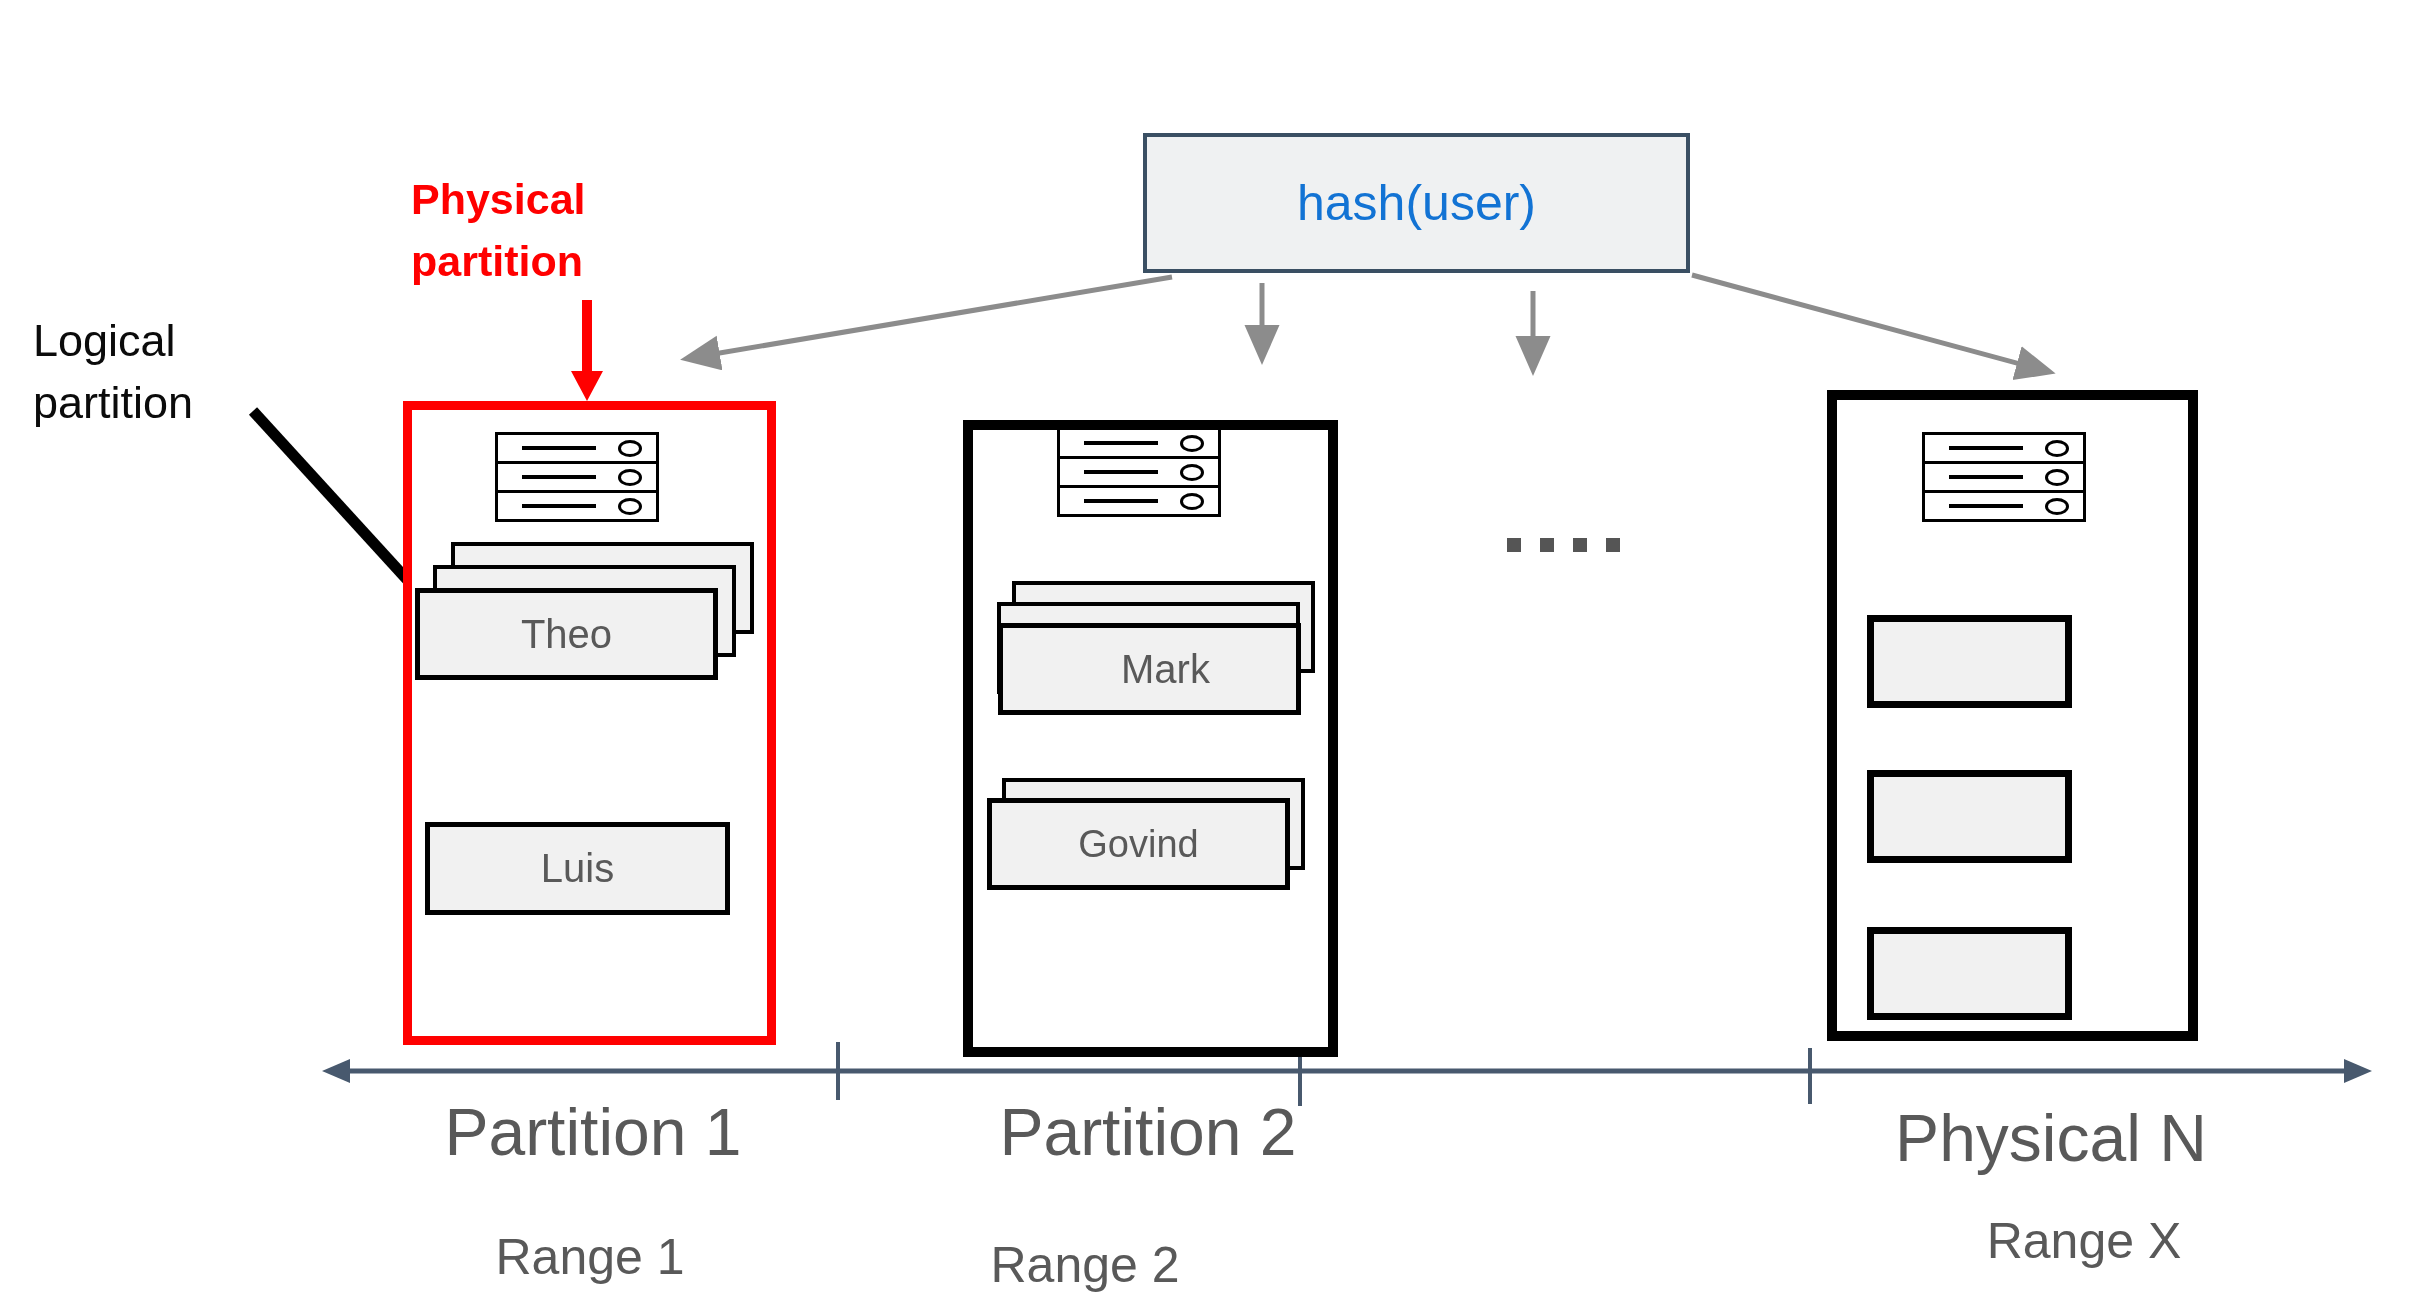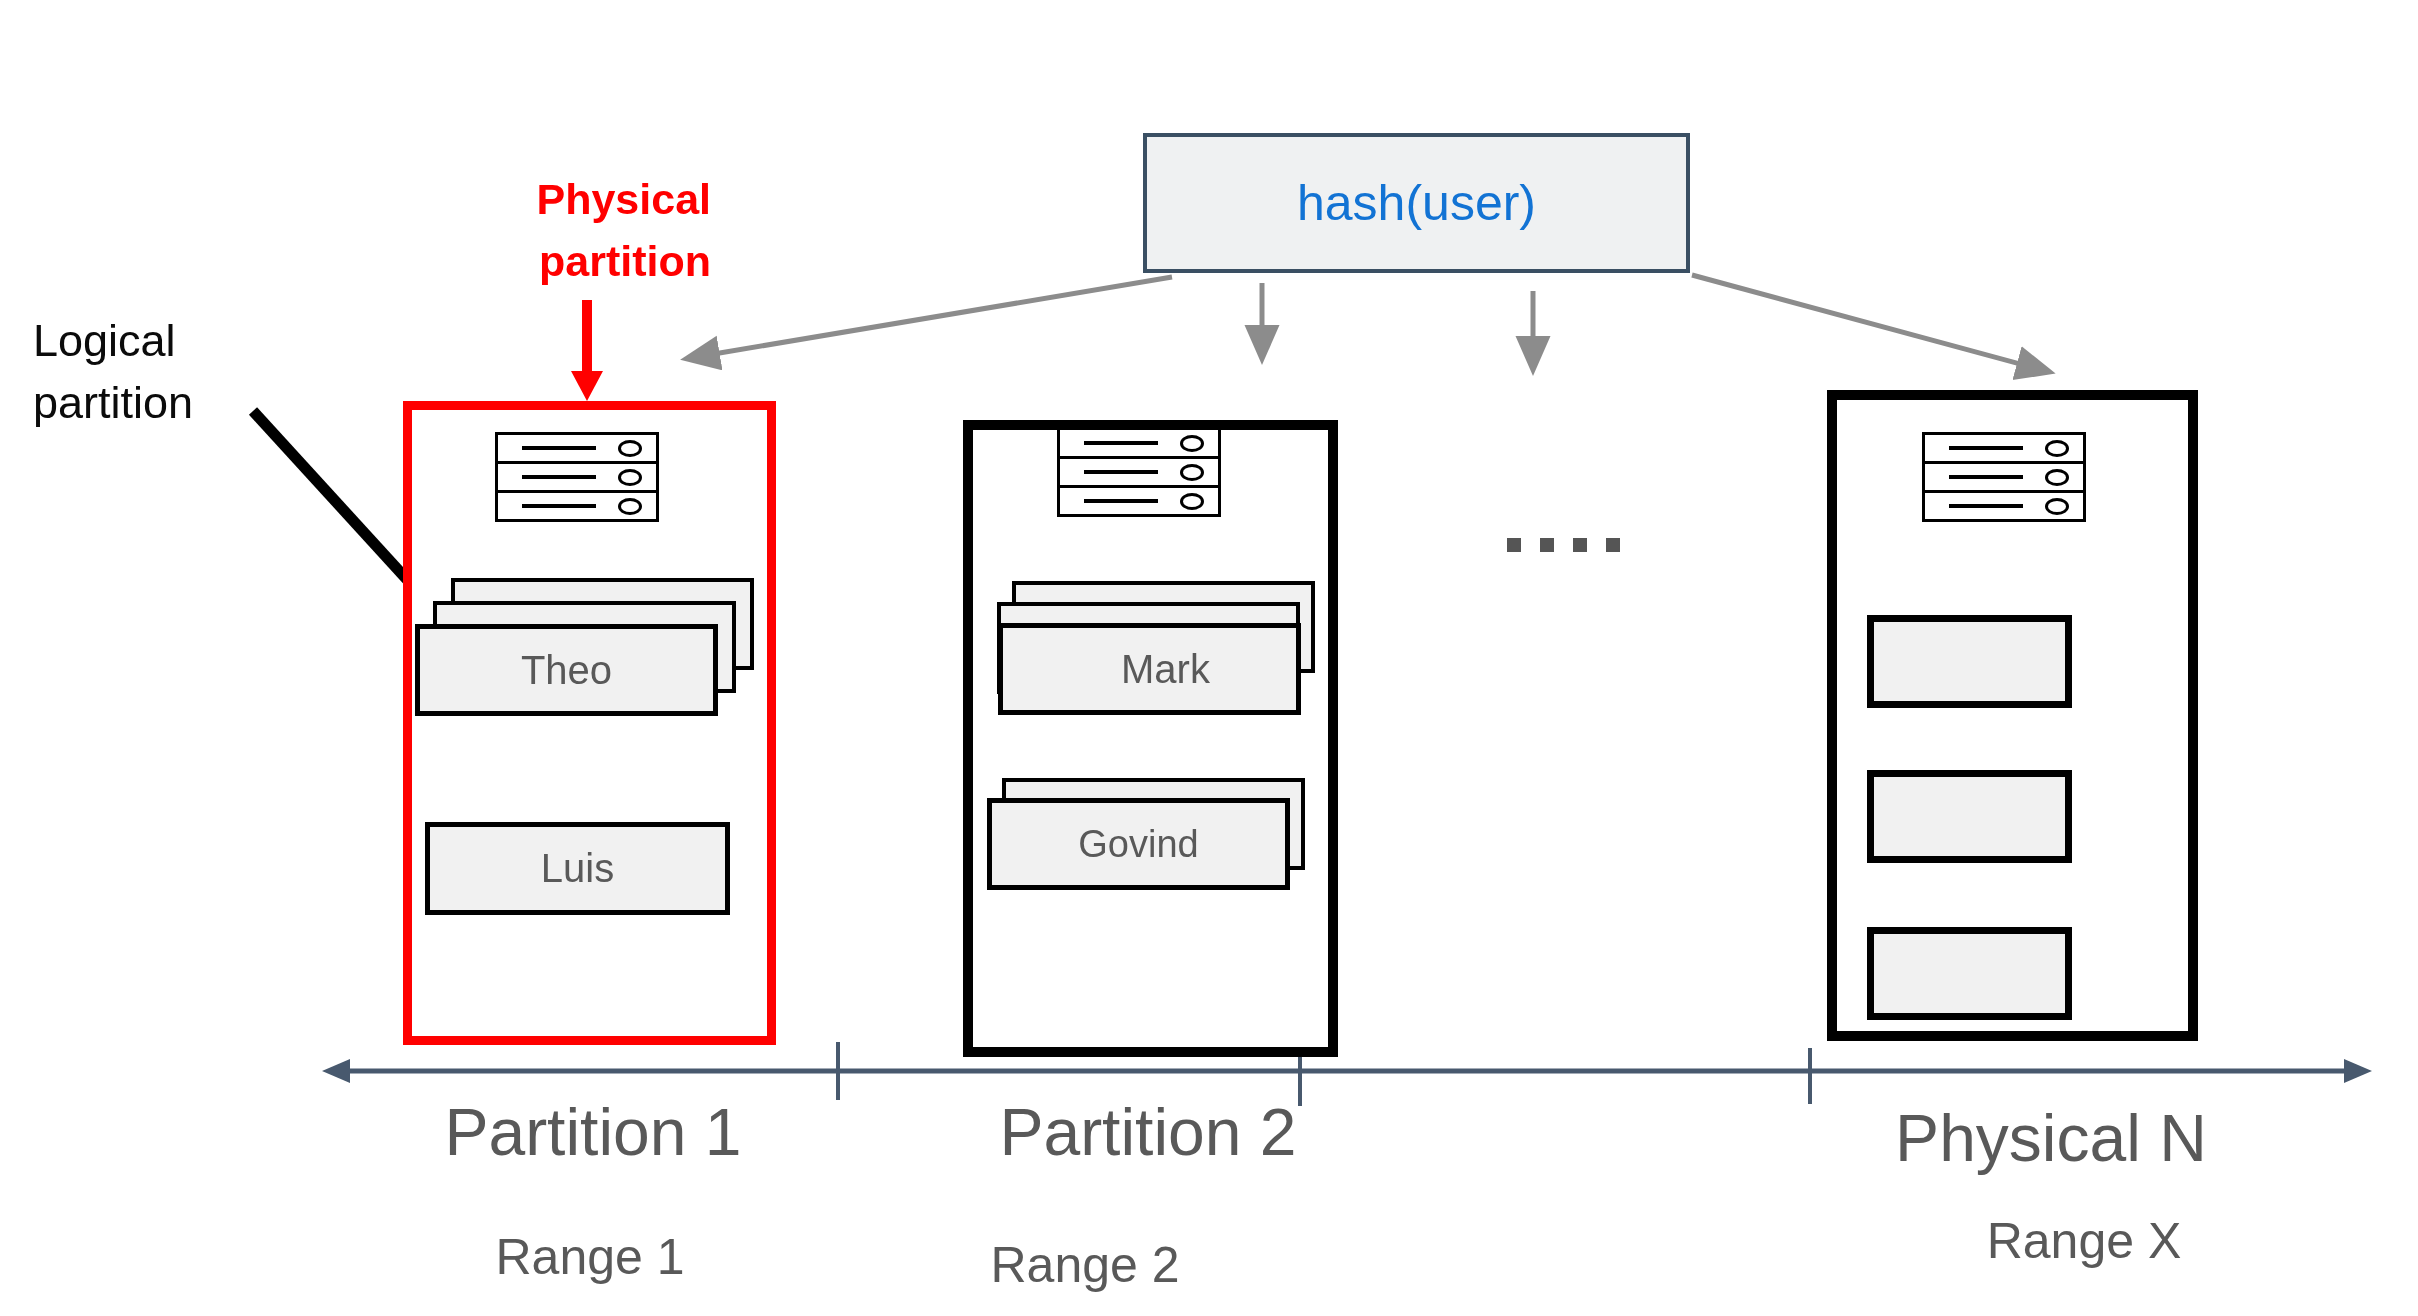--- a/index.html
+++ b/index.html
@@ -12,21 +12,21 @@
 
   
   .hash-box{
     left:1143px;top:133px;width:547px;height:140px;
     background:#EFF1F2;border:4px solid #3A4F63;
     display:flex;align-items:center;justify-content:center;
   }
   .hash-box span{font-size:50px;color:#1273D4;}
 
   
-  .ann{line-height:62px;text-align:right;}
+  .ann{line-height:62px;text-align:left;}
   .ann-physical{left:411px;top:168px;width:300px;color:#FF0000;font-size:43px;font-weight:600;}
   .ann-logical{left:33px;top:310px;width:300px;color:#0B0B0B;font-size:45px;font-weight:500;text-align:left;}
 
   
   .pbox{background:#ffffff;}
   .pbox-red{left:403px;top:401px;width:373px;height:644px;border:9px solid #FF0000;}
   .pbox-2{left:963px;top:420px;width:375px;height:637px;border:10px solid #000000;}
   .pbox-n{left:1827px;top:390px;width:371px;height:651px;border:10px solid #000000;}
 
   
@@ -107,21 +107,21 @@
       </div>
     <div class="srow">
         <i class="sline"></i>
         <i class="sellipse"></i>
       </div>
     <div class="srow">
         <i class="sline"></i>
         <i class="sellipse"></i>
       </div>
   </div>
-  <div class="abs" style="left:415px;top:578px;width:339px;height:143px;">
+  <div class="abs" style="left:415px;top:542px;width:339px;height:143px;">
     <div class="card back ncard" style="left:36px;top:0;"></div>
     <div class="card mid ncard" style="left:18px;top:23px;"></div>
     <div class="card front ncard" style="left:0;top:46px;">
       <span>Theo</span>
     </div>
   </div>
   <div class="abs card front" style="left:425px;top:822px;width:305px;height:93px;">
     <span>Luis</span>
   </div>
 

